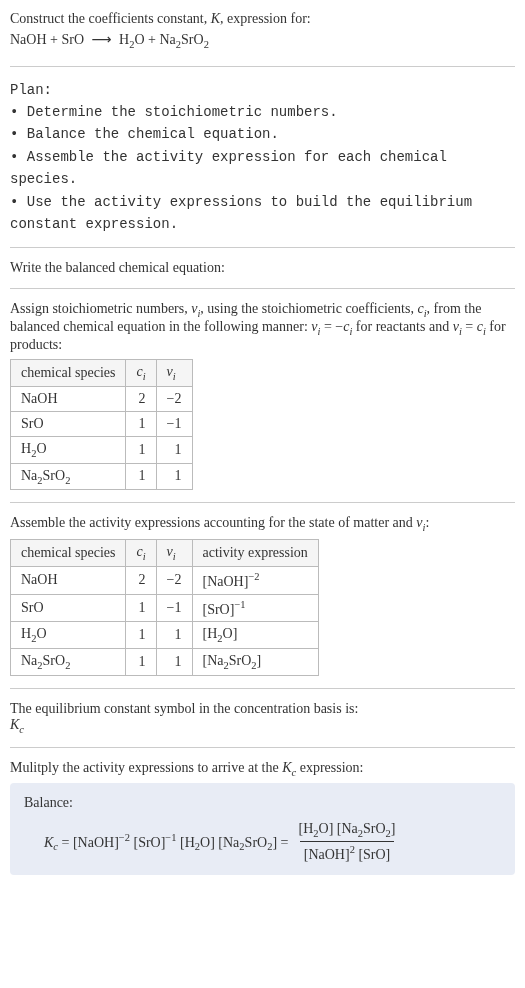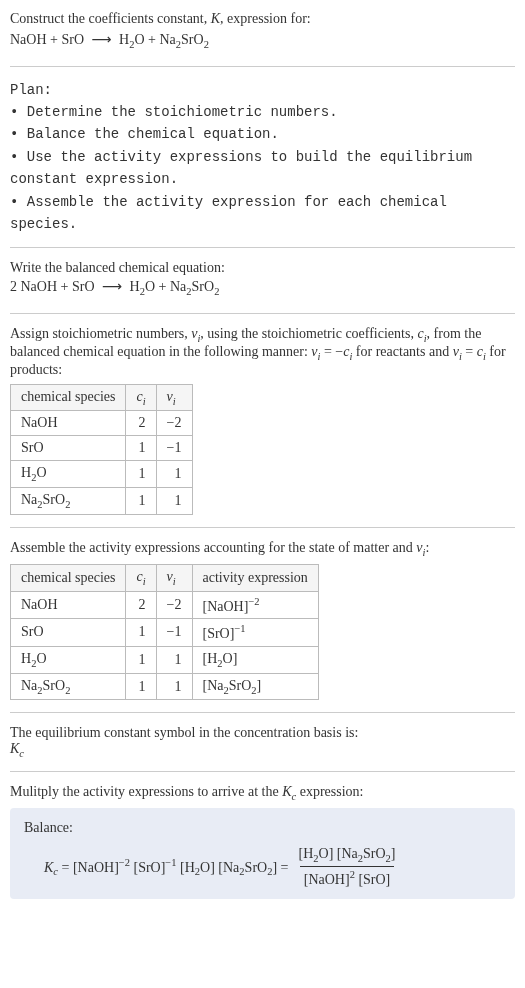--- a/index.html
+++ b/index.html
@@ -107,33 +107,28 @@
     <span>H</span><span class="sub">2</span><span>O</span><span> + </span><span>Na</span><span class="sub">2</span><span>SrO</span><span class="sub">2</span>
   </div>
 </div>
 
 <hr class="divider">
 
 <div class="section plan-list">
   <div>Plan:</div>
   <div>• Determine the stoichiometric numbers.</div>
   <div>• Balance the chemical equation.</div>
+  <div>• Assemble the activity expression for each chemical species.</div>
   <div>• Use the activity expressions to build the equilibrium constant expression.</div>
-  <div>• Assemble the activity expression for each chemical species.</div>
 </div>
 
 <hr class="divider">
 
 <div class="section">
   <div>Write the balanced chemical equation:</div>
-  <div class="equation">
-    <span>2 </span><span>NaOH</span><span> + </span><span>SrO</span>
-    <span class="arrow">⟶</span>
-    <span>H</span><span class="sub">2</span><span>O</span><span> + </span><span>Na</span><span class="sub">2</span><span>SrO</span><span class="sub">2</span>
-  </div>
 </div>
 
 <hr class="divider">
 
 <div class="section">
   <span>Assign stoichiometric numbers, </span><span class="italic">ν</span><span class="sub italic">i</span><span>, using the stoichiometric coefficients, </span><span class="italic">c</span><span class="sub italic">i</span><span>, from the balanced chemical equation in the following manner: </span><span class="italic">ν</span><span class="sub italic">i</span><span> = −</span><span class="italic">c</span><span class="sub italic">i</span><span> for reactants and </span><span class="italic">ν</span><span class="sub italic">i</span><span> = </span><span class="italic">c</span><span class="sub italic">i</span><span> for products:</span>
 
   <table>
     <tbody>
         <tr>

